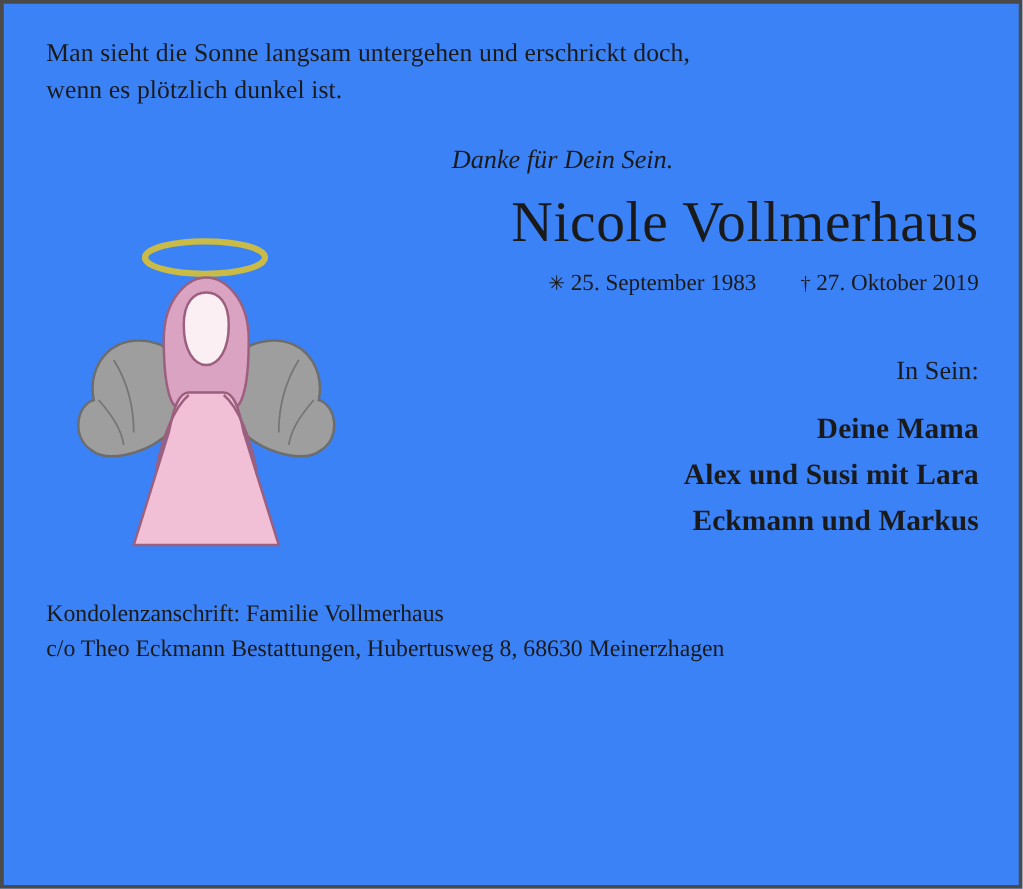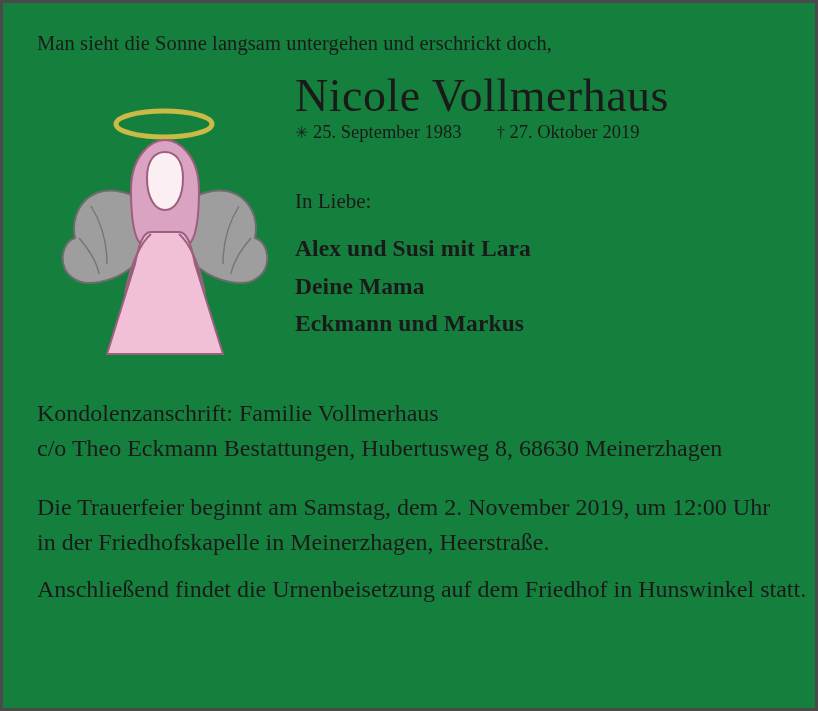--- a/index.html
+++ b/index.html
@@ -13,21 +13,21 @@
     font-family: "Liberation Serif", serif;
     color: #1a1a1a;
     overflow: hidden;
   }
   .obituary {
     position: relative;
     box-sizing: border-box;
     width: 818px;
     height: 711px;
     border: 3px solid #4a4a4a;
-    background: #15803d;
+    background: #3b82f6;
     padding: 26px 22px 18px 34px;
     font-family: Liberation Serif, serif;
   }
 
   
   .quote {
     font-size: 20.5px;
     line-height: 1.42;
     letter-spacing: 0.1px;
   }
@@ -50,33 +50,33 @@
   }
   .angel-wrap {
     width: 258px;
     flex: 0 0 258px;
     display: flex;
     justify-content: center;
     padding-top: 10px;
   }
   .text-col {
     flex: 1 1 auto;
-    text-align: left;
+    text-align: right;
     padding-right: 10px;
   }
 
   .name {
     font-size: 46px;
     line-height: 1.05;
     letter-spacing: 0.5px;
     white-space: nowrap;
   }
   .dates {
     font-size: 18.5px;
-    margin-top: 2px;
+    margin-top: 14px;
     white-space: nowrap;
   }
   .dates .sym { font-size: 16px; }
   .dates .gap { display: inline-block; width: 26px; }
 
   .in-liebe {
     font-size: 21px;
     margin-top: 46px;
   }
   .family {
@@ -87,35 +87,37 @@
     font-weight: bold;
     line-height: 1.58;
     letter-spacing: 0.1px;
   }
 
   
   .bottom {
     margin-top: 6px;
   }
   .block {
-    font-size: 24px;
+    font-size: 19px;
     line-height: 1.46;
   }
   .block.spaced { margin-top: 24px; }
   .block div { white-space: nowrap; }
 </style>
 </head>
 <body>
 
 <div class="obituary">
 
   <div class="quote">
     <div>Man sieht die Sonne langsam untergehen und erschrickt doch,</div>
+    <div>wenn es plötzlich dunkel ist.</div>
   </div>
 
+  <div class="thanks">Danke für Dein Sein.</div>
 
   <div class="middle">
 
     <div class="angel-wrap">
       <svg width="230" height="290" viewBox="0 0 230 290">
 
         <ellipse cx="113" cy="42" rx="48" ry="13" fill="none" stroke="#c9bb46" stroke-width="5"></ellipse>
 
         <path d="M78 112 C40 98 18 128 24 156 C10 160 6 186 22 196 C34 206 62 200 80 186 C92 176 92 140 86 118 Z" fill="#9e9e9e" stroke="#6d6d6d" stroke-width="2"></path>
         <path d="M40 124 C50 140 56 160 56 182" fill="none" stroke="#757575" stroke-width="1.4"></path>
@@ -139,36 +141,31 @@
     <div class="text-col">
       <div class="name">Nicole Vollmerhaus</div>
       <div class="dates">
         <span class="sym">✳</span>
         <span>25. September 1983</span>
         <span class="gap"></span>
         <span class="sym">†</span>
         <span>27. Oktober 2019</span>
       </div>
 
-      <div class="in-liebe">In Liebe:</div>
+      <div class="in-liebe">In Sein:</div>
 
       <div class="family">
+        <div>Deine Mama</div>
         <div>Alex und Susi mit Lara</div>
-        <div>Deine Mama</div>
         <div>Eckmann und Markus</div>
       </div>
     </div>
   </div>
 
   <div class="bottom">
     <div class="block">
       <div>Kondolenzanschrift: Familie Vollmerhaus</div>
       <div>c/o Theo Eckmann Bestattungen, Hubertusweg 8, 68630 Meinerzhagen</div>
     </div>
 
-    <div class="block spaced">
-      <div>Die Trauerfeier beginnt am Samstag, dem 2. November  2019, um 12:00 Uhr</div>
-      <div>in der Friedhofskapelle in Meinerzhagen, Heerstraße.</div>
-      <div style="margin-top:12px;">Anschließend findet die Urnenbeisetzung auf dem Friedhof in Hunswinkel statt.</div>
-    </div>
   </div>
 
 </div>
 
 </body></html>

